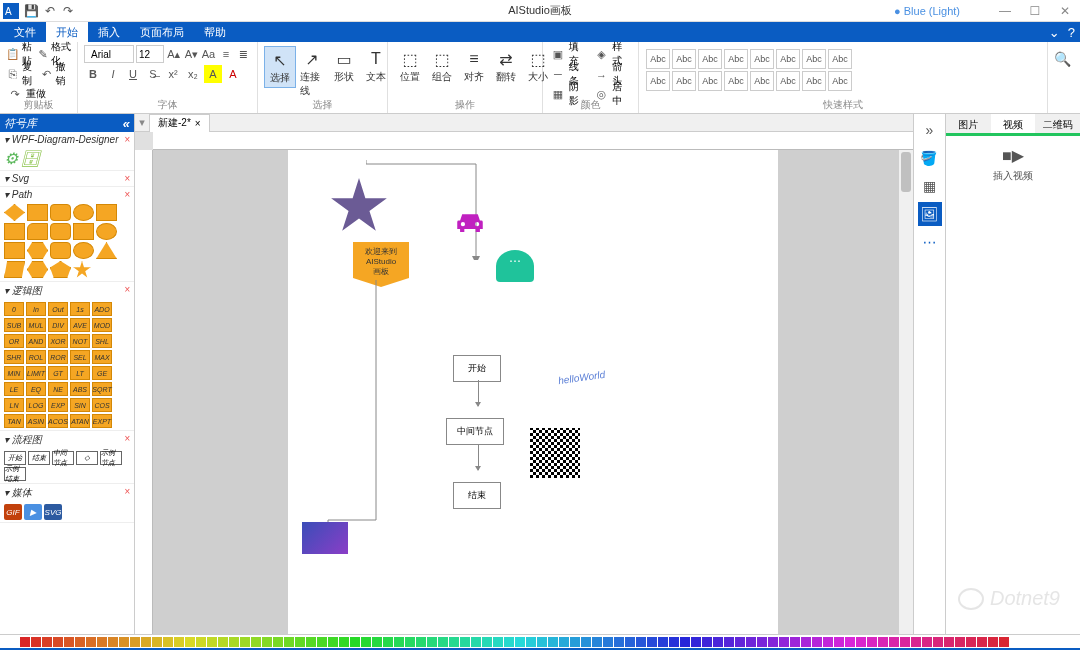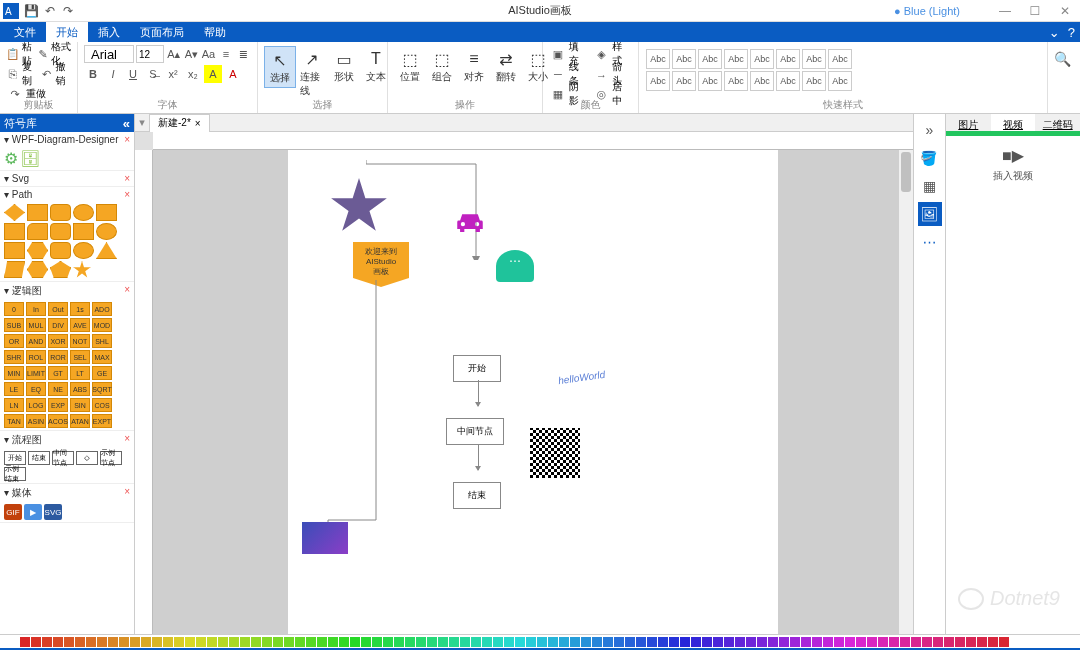--- a/index.html
+++ b/index.html
@@ -19,26 +19,26 @@
 .menubar .mtab.active { background:#fff; color:#0a5cc2; }
 .menubar .help { position:absolute; right:5px; color:#fff; font-size:13px; display:flex; gap:8px; }
 .ribbon { height:72px; background:#fff; border-bottom:1px solid #ccc; display:flex; }
 .rgroup { border-right:1px solid #e0e0e0; padding:2px 6px; display:flex; flex-direction:column; position:relative; }
 .rgroup .glabel { position:absolute; bottom:1px; left:0; right:0; text-align:center; font-size:10px; color:#888; }
 .rbtn { display:flex; flex-direction:column; align-items:center; justify-content:center; padding:2px 4px; font-size:10px; color:#333; cursor:pointer; min-width:32px; }
 .rbtn.sel { background:#d0e3f7; border:1px solid #7bb1e8; }
 .rbtn .ic { width:22px; height:22px; display:flex; align-items:center; justify-content:center; font-size:16px; }
 .rrow { display:flex; align-items:center; gap:2px; height:20px; }
 .rbtn-sm { width:18px; height:18px; display:flex; align-items:center; justify-content:center; font-size:11px; color:#555; cursor:pointer; }
-.fontinp { width:50px; height:18px; font-size:13px; border:1px solid #ccc; padding:0 6px; }
+.fontinp { width:50px; height:18px; font-size:10px; border:1px solid #ccc; padding:0 6px; }
 .sizeinp { width:28px; height:18px; font-size:10px; border:1px solid #ccc; padding:0 2px; }
 .stylebox { width:24px; height:20px; border:1px solid #ccc; display:flex; align-items:center; justify-content:center; font-size:9px; color:#555; margin:1px; }
 .stylegrid { display:flex; flex-wrap:wrap; width:220px; padding-top:4px; }
 .main { display:flex; height:520px; }
-.sidebar { width:135px; background:#fff; border-right:1px solid #ccc; overflow:hidden; }
+.sidebar { width:135px; background:#fff; border-right:1px solid #ccc; overflow:hidden;font-style:italic; }
 .sidebar-head { height:18px; background:#0a5cc2; color:#fff; font-size:11px; padding:0 4px; display:flex; align-items:center; justify-content:space-between; }
 .sidebar-head .collapse { font-size:13px; font-weight:bold; }
 .sb-section { border-bottom:1px solid #eee; }
 .sb-title { padding:2px 4px; font-size:10px; color:#333; display:flex; justify-content:space-between; cursor:pointer; }
 .sb-title .x { color:#e55; font-size:10px; }
 .sb-content { padding:2px 4px; display:flex; flex-wrap:wrap; gap:2px; }
 .shape { width:21px; height:17px; background:#f5a623; border:1px solid #d48806; }
 .shape.diamond { clip-path:polygon(50% 0,100% 50%,50% 100%,0 50%); }
 .shape.circle { border-radius:50%; }
 .shape.round { border-radius:4px; }
@@ -53,21 +53,21 @@
 .doctab { height:18px; padding:0 8px; background:#fff; border:1px solid #ccc; border-bottom:none; font-size:10px; display:flex; align-items:center; gap:4px; }
 .canvas-area { flex:1; display:flex; position:relative; overflow:hidden; }
 .ruler-h { position:absolute; top:0; left:18px; right:0; height:18px; background:#fff; border-bottom:1px solid #bbb; }
 .ruler-v { position:absolute; top:18px; left:0; bottom:0; width:18px; background:#fff; border-right:1px solid #bbb; }
 .canvas { position:absolute; top:18px; left:18px; right:0; bottom:0; background:#cfcfcf; display:flex; justify-content:center; overflow:auto; }
 .page { width:490px; height:700px; background:#fff; margin-top:0; position:relative; }
 .rightbar { width:32px; background:#fff; border-left:1px solid #ccc; display:flex; flex-direction:column; align-items:center; padding-top:4px; gap:4px; }
 .rightbar .ritem { width:24px; height:24px; display:flex; align-items:center; justify-content:center; font-size:14px; color:#555; }
 .rightbar .ritem.active { background:#0a5cc2; color:#fff; }
 .rightpanel { width:135px; background:#fff; border-left:1px solid #ccc; }
-.rptabs { display:flex; height:22px; border-bottom:5px solid #22c55e;text-decoration:underline; }
+.rptabs { display:flex; height:22px; border-bottom:3px solid #22c55e; }
 .rptab { flex:1; text-align:center; font-size:10px; line-height:22px; background:#f0f0f0; cursor:pointer; }
 .rptab.active { background:#fff; }
 .rpcontent { padding:10px; text-align:center; font-size:10px; color:#555; }
 .statusbar { height:16px; background:#0a5cc2; color:#fff; font-size:10px; display:flex; align-items:center; padding:0 4px; justify-content:space-between; }
 .statusbar .right { display:flex; gap:12px; align-items:center; }
 .colorbar { height:14px; background:#fff; border-top:1px solid #ccc; display:flex; align-items:center; padding-left:20px; overflow:hidden; }
 .colorswatch { width:10px; height:10px; margin-right:1px; }
 .canvas-obj { position:absolute; }
 .star-shape { width:58px; height:58px; background:#6b5b95; clip-path:polygon(50% 0,61% 35%,98% 35%,68% 57%,79% 91%,50% 70%,21% 91%,32% 57%,2% 35%,39% 35%); }
 .banner { width:56px; background:#f5a623; font-size:8px; color:#333; text-align:center; padding:4px 2px 10px; clip-path:polygon(0 0,100% 0,100% 80%,50% 100%,0 80%); }

